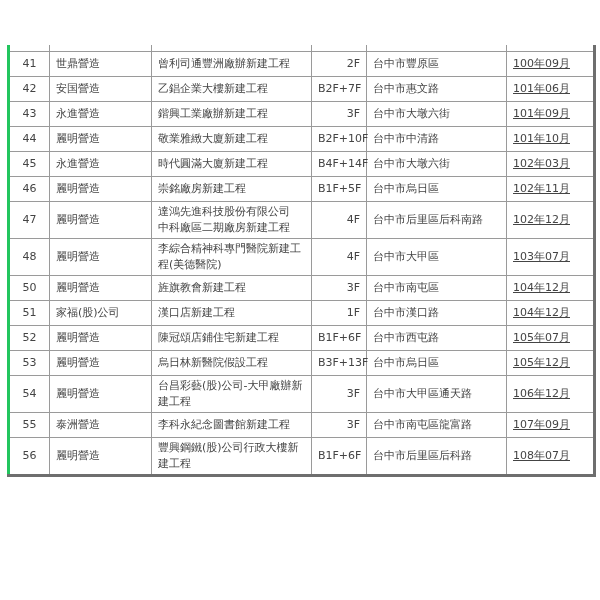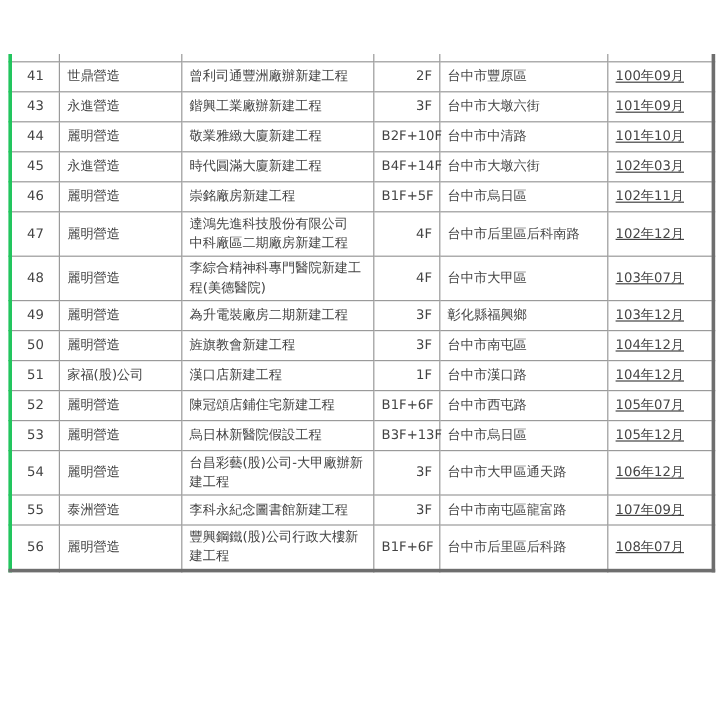--- a/index.html
+++ b/index.html
@@ -70,20 +70,28 @@
       </tr>
     <tr>
     <td class="c-no">41</td>
     <td class="c-contractor">世鼎營造</td>
     <td class="c-project">曾利司通豐洲廠辦新建工程</td>
     <td class="c-floor">2F</td>
     <td class="c-location">台中市豐原區</td>
     <td class="c-date">100年09月</td>
   </tr>
         <tr>
+    <td class="c-no">42</td>
+    <td class="c-contractor">安国營造</td>
+    <td class="c-project">乙錩企業大樓新建工程</td>
+    <td class="c-floor">B2F+7F</td>
+    <td class="c-location">台中市惠文路</td>
+    <td class="c-date">101年06月</td>
+  </tr>
+        <tr>
     <td class="c-no">43</td>
     <td class="c-contractor">永進營造</td>
     <td class="c-project">鍇興工業廠辦新建工程</td>
     <td class="c-floor">3F</td>
     <td class="c-location">台中市大墩六街</td>
     <td class="c-date">101年09月</td>
   </tr>
         <tr>
     <td class="c-no">44</td>
     <td class="c-contractor">麗明營造</td>
@@ -116,28 +124,20 @@
     <td class="c-location">台中市后里區后科南路</td>
     <td class="c-date">102年12月</td>
   </tr>
         <tr>
     <td class="c-no">48</td>
     <td class="c-contractor">麗明營造</td>
     <td class="c-project">李綜合精神科專門醫院新建工程(美德醫院)</td>
     <td class="c-floor">4F</td>
     <td class="c-location">台中市大甲區</td>
     <td class="c-date">103年07月</td>
-  </tr>
-        <tr>
-    <td class="c-no">49</td>
-    <td class="c-contractor">麗明營造</td>
-    <td class="c-project">為升電裝廠房二期新建工程</td>
-    <td class="c-floor">3F</td>
-    <td class="c-location">彰化縣福興鄉</td>
-    <td class="c-date">103年12月</td>
   </tr>
         <tr>
     <td class="c-no">50</td>
     <td class="c-contractor">麗明營造</td>
     <td class="c-project">旌旗教會新建工程</td>
     <td class="c-floor">3F</td>
     <td class="c-location">台中市南屯區</td>
     <td class="c-date">104年12月</td>
   </tr>
         <tr>

